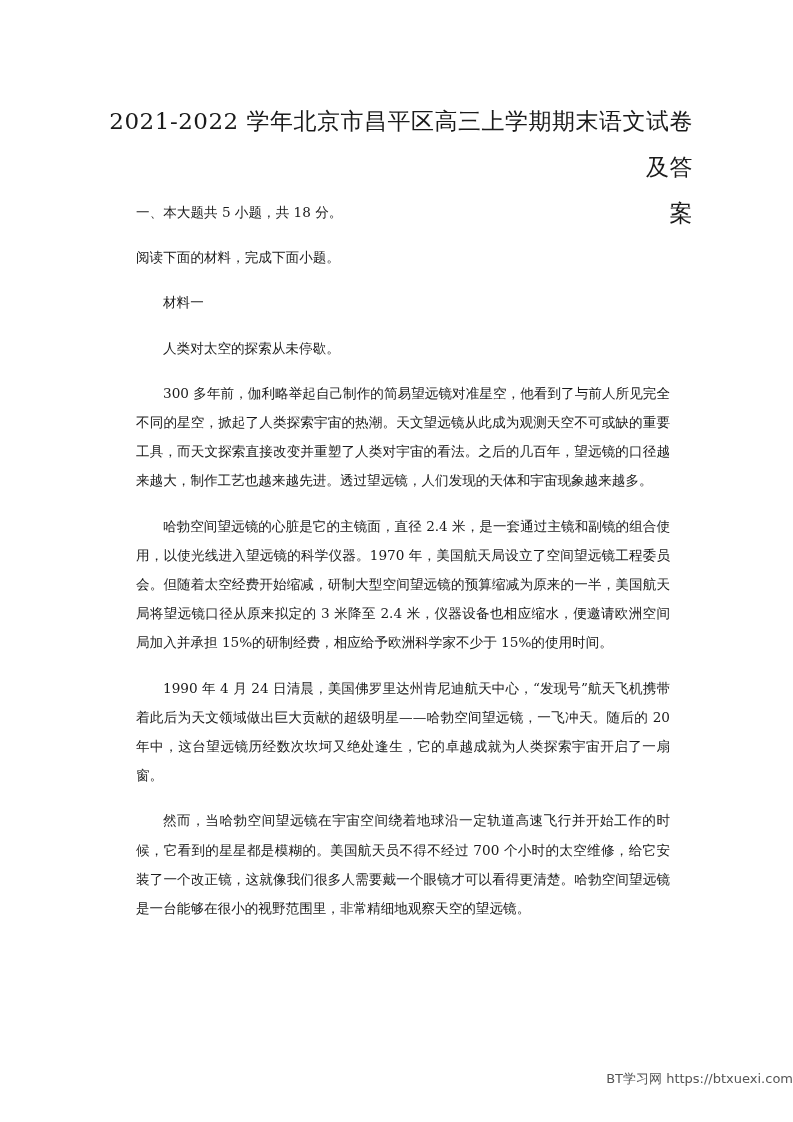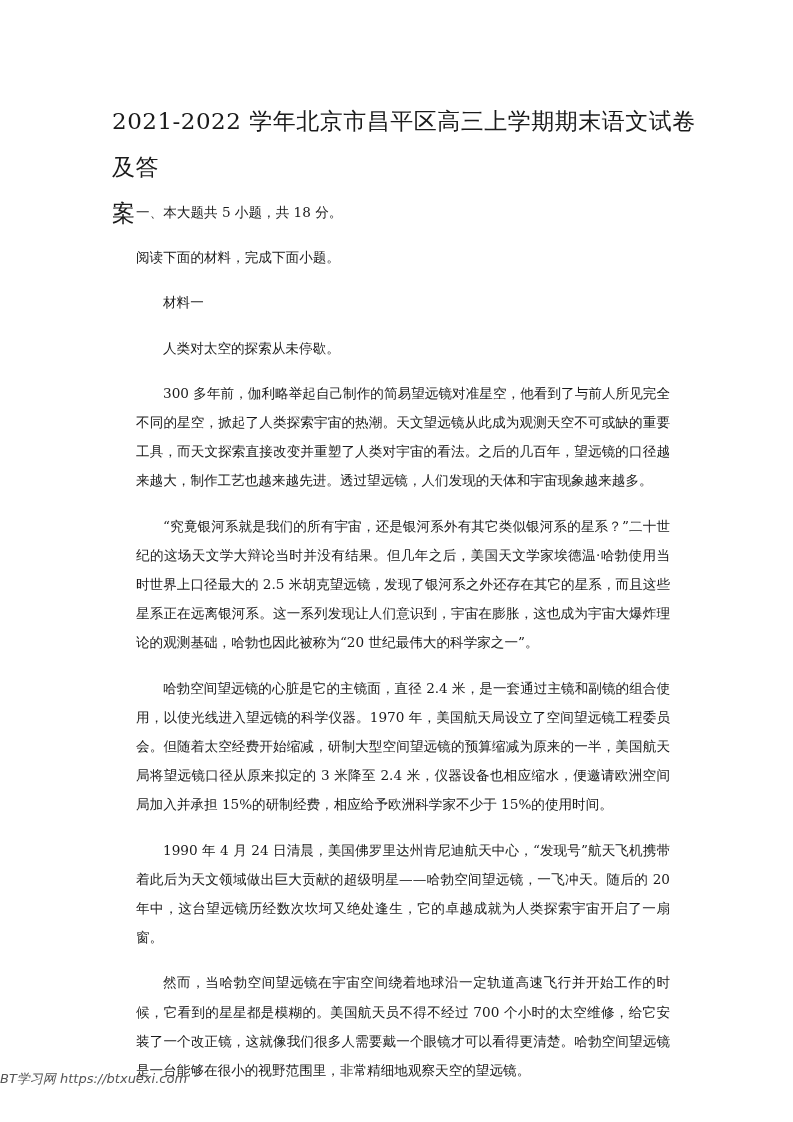--- a/index.html
+++ b/index.html
@@ -1,43 +1,42 @@
 <!DOCTYPE html>
 <html><head>
   <meta charset="utf-8">
   <style>
     html, body { margin: 0; padding: 0; background: #ffffff; }
     body { width: 793px; height: 1122px; position: relative; overflow: hidden;
            font-family: "DejaVu Serif", "Liberation Serif", serif; color: #1a1a1a; }
     .page { position: absolute; left: 0; top: 0; width: 793px; height: 1122px; }
-    .title { position: absolute; left: 112px; width: 593px; top: 98px; text-align: left;
+    .title { position: absolute; left: 100px; width: 593px; top: 98px; text-align: right;
              font-size: 23px; line-height: 46px; letter-spacing: 0.5px; }
     .title .l2 { display: block; }
     .body { position: absolute; left: 120px; width: 566px; top: 182px;
             font-size: 13.6px; line-height: 29.2px; text-align: justify; }
     .body p { margin: 16px; }
     .indent { text-indent: 27px; }
-    .footer { position: absolute; left: 0; width: 793px; top: 1070px; text-align: left;
-              font-family: "DejaVu Sans", "Liberation Sans", sans-serif; font-size: 13px; color: #555; font-style: italic; }
+    .footer { position: absolute; left: 0; width: 793px; top: 1070px; text-align: right;
+              font-family: "DejaVu Sans", "Liberation Sans", sans-serif; font-size: 13px; color: #555; }
   </style>
 </head>
 <body>
 
 <div class="page">
   <div class="title">
     <span class="l1">2021-2022 学年北京市昌平区高三上学期期末语文试卷及答</span>
     <span class="l2">案</span>
   </div>
 
   <div class="body">
     <p>一、本大题共 5 小题，共 18 分。</p>
     <p>阅读下面的材料，完成下面小题。</p>
     <p class="indent">材料一</p>
     <p class="indent">人类对太空的探索从未停歇。</p>
     <p class="indent">300 多年前，伽利略举起自己制作的简易望远镜对准星空，他看到了与前人所见完全不同的星空，掀起了人类探索宇宙的热潮。天文望远镜从此成为观测天空不可或缺的重要工具，而天文探索直接改变并重塑了人类对宇宙的看法。之后的几百年，望远镜的口径越来越大，制作工艺也越来越先进。透过望远镜，人们发现的天体和宇宙现象越来越多。</p>
-    <p class="indent">“究竟银河系就是我们的所有宇宙，还是银河系外有其它类似银河系的星系？”二十世纪的这场天文学大辩论当时并没有结果。但几年之后，美国天文学家埃德温·哈勃使用当时世界上口径最大的 2.5 米胡克望远镜，发现了银河系之外还存在其它的星系，而且这些星系正在远离银河系。这一系列发现让人们意识到，宇宙在膨胀，这也成为宇宙大爆炸理论的观测基础，哈勃也因此被称为“20 世纪最伟大的科学家之一”。</p>
     <p class="indent">哈勃空间望远镜的心脏是它的主镜面，直径 2.4 米，是一套通过主镜和副镜的组合使用，以使光线进入望远镜的科学仪器。1970 年，美国航天局设立了空间望远镜工程委员会。但随着太空经费开始缩减，研制大型空间望远镜的预算缩减为原来的一半，美国航天局将望远镜口径从原来拟定的 3 米降至 2.4 米，仪器设备也相应缩水，便邀请欧洲空间局加入并承担 15%的研制经费，相应给予欧洲科学家不少于 15%的使用时间。</p>
     <p class="indent">1990 年 4 月 24 日清晨，美国佛罗里达州肯尼迪航天中心，“发现号”航天飞机携带着此后为天文领域做出巨大贡献的超级明星——哈勃空间望远镜，一飞冲天。随后的 20 年中，这台望远镜历经数次坎坷又绝处逢生，它的卓越成就为人类探索宇宙开启了一扇窗。</p>
     <p class="indent">然而，当哈勃空间望远镜在宇宙空间绕着地球沿一定轨道高速飞行并开始工作的时候，它看到的星星都是模糊的。美国航天员不得不经过 700 个小时的太空维修，给它安装了一个改正镜，这就像我们很多人需要戴一个眼镜才可以看得更清楚。哈勃空间望远镜是一台能够在很小的视野范围里，非常精细地观察天空的望远镜。</p>
   </div>
 
   <div class="footer">BT学习网 https://btxuexi.com</div>
 </div>
 
 </body></html>

